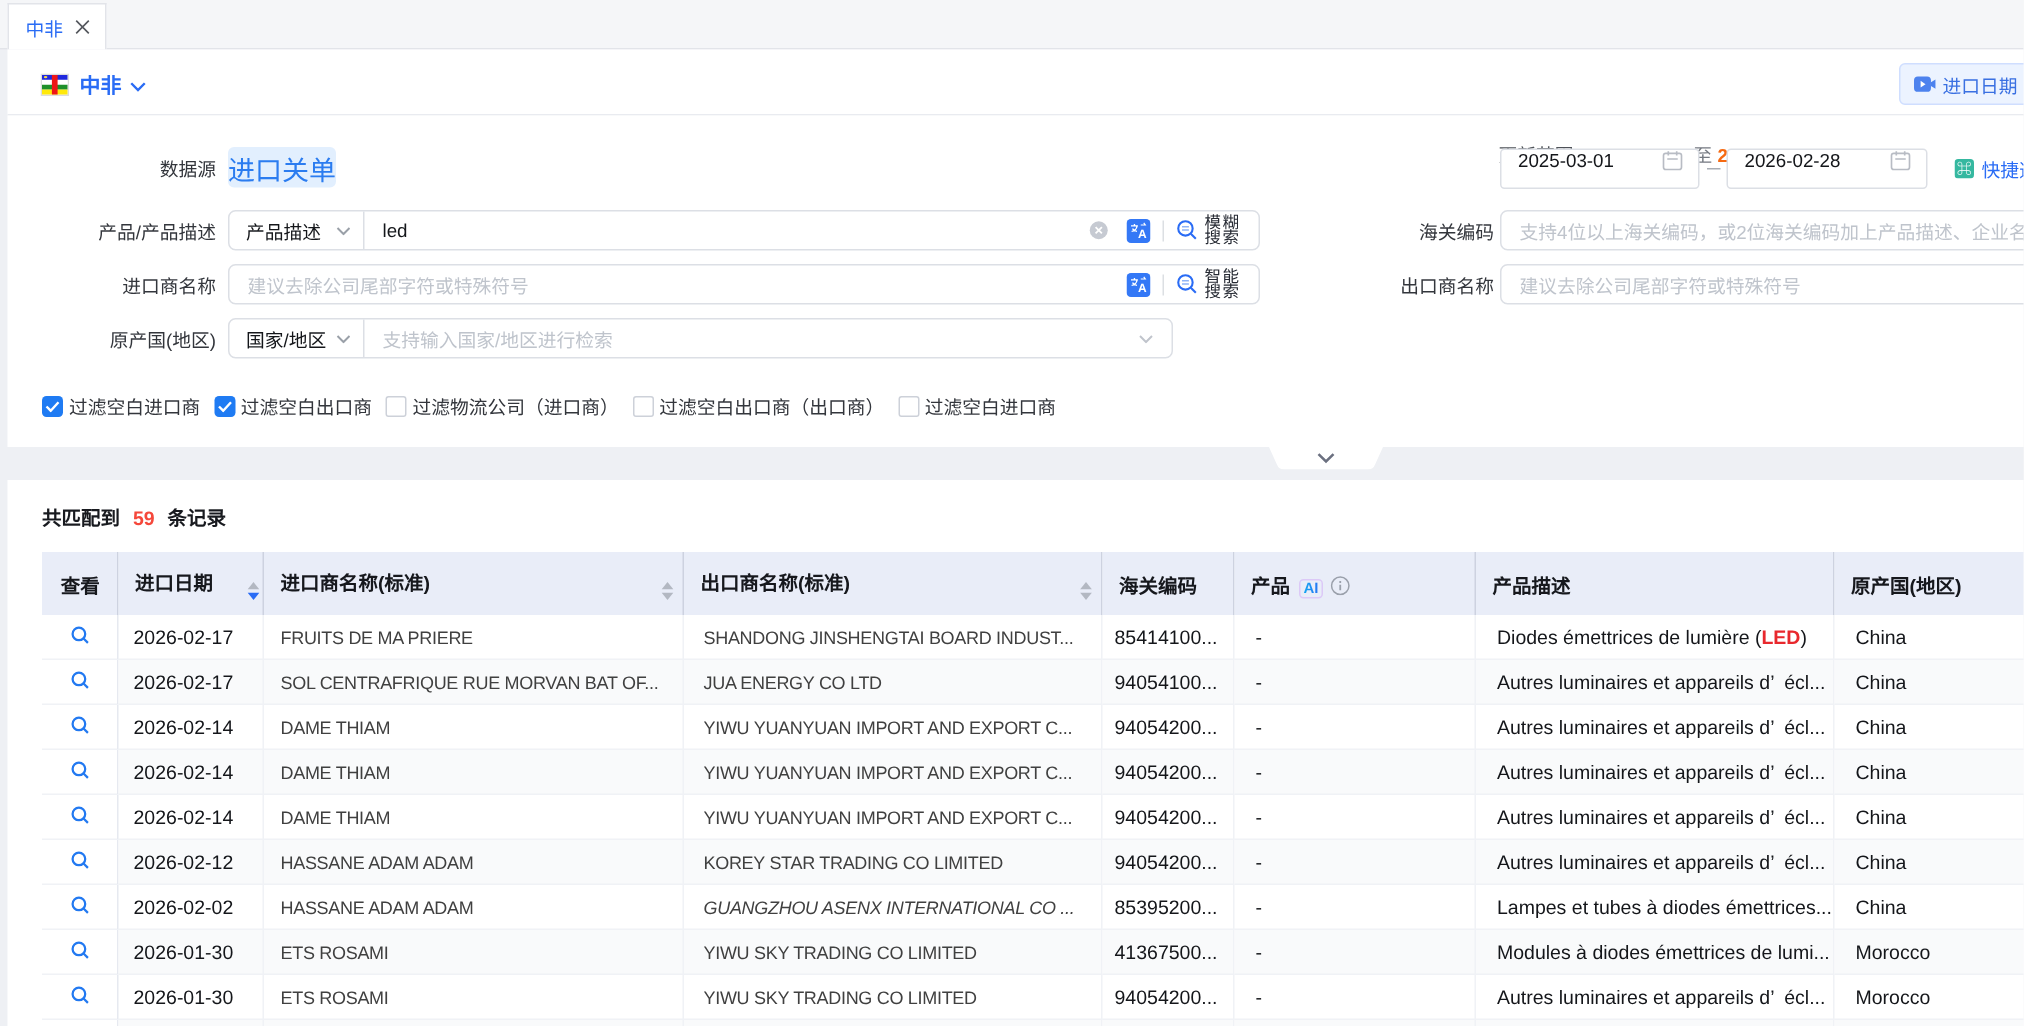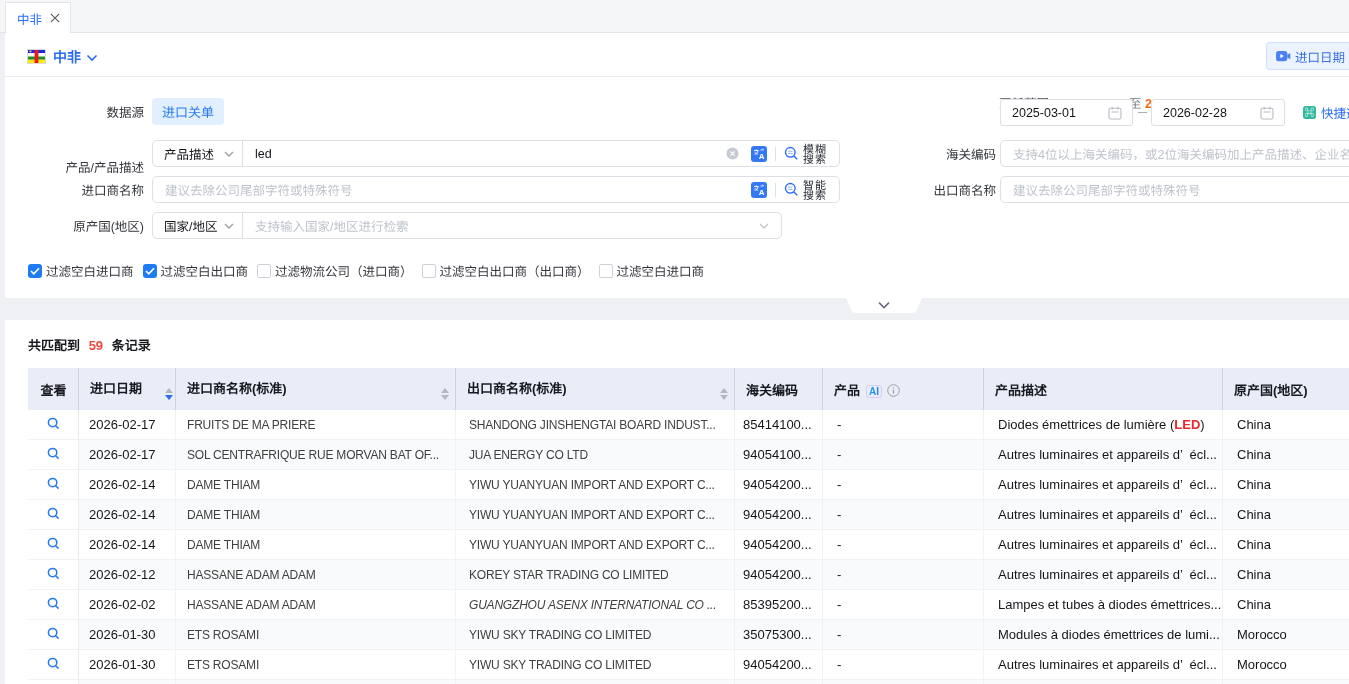--- a/index.html
+++ b/index.html
@@ -10,30 +10,30 @@
 .tab .t { color:#2a6cf5; font-size:12.5px; }
 .main { margin-left:5px; width:1395px; }
 .hdr { height:44px; background:#fff; border-bottom:1px solid #e9ebf0; position:relative; }
 .flag { position:absolute; left:22px; top:16px; }
 .hname { position:absolute; left:48px; top:13px; font-size:14px; font-weight:bold; color:#2a6cf5; }
 .hchev { position:absolute; left:81px; top:21px; }
 .vbtn { position:absolute; left:1261px; top:9px; height:28px; width:120px; background:#ecf3ff; border:1px solid #cfdeff; border-radius:4px; color:#3a70e2; display:flex; align-items:center; padding-left:9px; gap:4px; font-size:12.5px; }
 .panel { background:#fff; position:relative; height:221px; }
 .row { position:absolute; display:flex; align-items:center; }
 .lbl { color:#33363c; font-size:12.5px; white-space:nowrap; }
-.srcbtn { position:absolute; left:147px; top:21px; width:72px; height:27px; background:#e2effe; border-radius:4px; color:#2b7cf0; display:flex; align-items:center; justify-content:center; font-size:13px; }
+.srcbtn { position:absolute; left:147px; top:21px; width:72px; height:27px; background:#e2effe; border-radius:4px; color:#2b7cf0; display:flex; align-items:center; justify-content:center; font-size:18px; }
 .igrp { position:absolute; display:flex; align-items:center; border:1px solid #dcdfe5; border-radius:5px; background:#fff; height:27px; }
 .isel { width:90px; height:100%; display:flex; align-items:center; padding:0 8px 0 11px; border-right:1px solid #dcdfe5; justify-content:space-between; color:#14161a; white-space:nowrap; font-size:12.5px; flex:none; }
 .iinp { flex:1; padding-left:12px; color:#14161a; display:flex; align-items:center; white-space:nowrap; overflow:hidden; font-size:12.5px; }
 .ph { color:#bfc4cc; }
 .sep { width:1px; height:14px; background:#dcdfe3; margin:0 8px 0 8px; flex:none; }
 .fz { font-size:11px; line-height:10px; color:#262a33; margin-left:4px; margin-right:12px; letter-spacing:1px; flex:none; }
 .upd { position:absolute; left:994px; top:16px; font-size:12.5px; color:#4e5258; }
 .upd b { color:#f66a12; font-size:12.5px; }
-.dinp { border:1px solid #dcdfe5; border-radius:3px; background:#fff; height:27px; display:flex; align-items:center; padding:0 10px 0 11px; justify-content:space-between; font-size:12.5px; }
+.dinp { border:1px solid #dcdfe5; border-radius:3px; background:#fff; height:27px; display:flex; padding:0 10px 0 11px; justify-content:space-between; font-size:12.5px; }
 .cbrow { position:absolute; left:23px; top:184px; display:flex; align-items:center; font-size:12.5px; color:#33363c; }
 .cb { width:14px; height:14px; border-radius:3px; margin-right:4px; flex:none; }
 .cb.on { background:#1f7bf3; display:flex; align-items:center; justify-content:center; }
 .cb.off { background:#fff; border:1px solid #cdd1d9; border-radius:2px; }
 .ctab { position:absolute; left:841px; top:221px; width:76px; height:15px; }
 .gap { height:22px; background:#eef0f4; }
 .res { background:#fff; height:364px; padding-top:15px; }
 .title { margin-left:23px; font-size:13px; font-weight:bold; color:#181a1f; }
 .title b { color:#f5483b; padding:0 5px; }
 table { border-collapse:separate; border-spacing:0; table-layout:fixed; margin-left:23px; margin-top:14px; width:1372px; font-size:13px; }
@@ -106,21 +106,21 @@
         </svg>
     </div>
     <div class="row" style="left:1298px;top:22px;height:27px;gap:5px;">
       <svg width="13" height="13" viewBox="0 0 13 13">
           <rect width="13" height="13" rx="2.5" fill="#35b8a0"></rect>
           <text x="6.5" y="10.2" font-size="10" fill="#fff" text-anchor="middle">⌘</text>
         </svg>
       <span style="color:#2a6cf5;font-size:12.5px;">快捷选择</span>
     </div>
 
-    <div class="row" style="left:0;top:76px;height:27px;width:139px;justify-content:flex-end;">
+    <div class="row" style="left:0;top:63px;height:27px;width:139px;justify-content:flex-end;">
         <span class="lbl">产品/产品描述</span>
       </div>
     <div class="igrp" style="left:147px;top:63px;width:688px;">
       <div class="isel">
           <span>产品描述</span>
           <svg width="10" height="6" viewBox="0 0 10 6">
             <path d="M1 1 L5 5 L9 1" fill="none" stroke="#9aa0a8" stroke-width="1.3"></path>
           </svg>
         </div>
       <div class="iinp">led</div>
@@ -359,21 +359,21 @@
         <td style="padding-left:14px;">China</td>
       </tr>
       <tr class="alt">
         <td class="ctr fixc"><svg width="13" height="13" viewBox="0 0 13 13" fill="none">
                 <circle cx="5.6" cy="5.6" r="4.2" stroke="#2279f1" stroke-width="1.5"></circle>
                 <path d="M8.7 8.7 L11.6 11.6" stroke="#2279f1" stroke-width="1.5"></path>
               </svg></td>
         <td style="padding-left:10px;">2026-01-30</td>
         <td><a class="lnk">ETS ROSAMI</a></td>
         <td style="padding-left:13px;"><a class="lnk">YIWU SKY TRADING CO LIMITED</a></td>
-        <td style="padding-left:8px;">35075300...</td>
+        <td style="padding-left:8px;">41367500...</td>
         <td style="padding-left:14px;">-</td>
         <td style="padding-left:14px;">Modules à diodes émettrices de lumi...</td>
         <td style="padding-left:14px;">Morocco</td>
       </tr>
       <tr>
         <td class="ctr fixc"><svg width="13" height="13" viewBox="0 0 13 13" fill="none">
                 <circle cx="5.6" cy="5.6" r="4.2" stroke="#2279f1" stroke-width="1.5"></circle>
                 <path d="M8.7 8.7 L11.6 11.6" stroke="#2279f1" stroke-width="1.5"></path>
               </svg></td>
         <td style="padding-left:10px;">2026-01-30</td>

